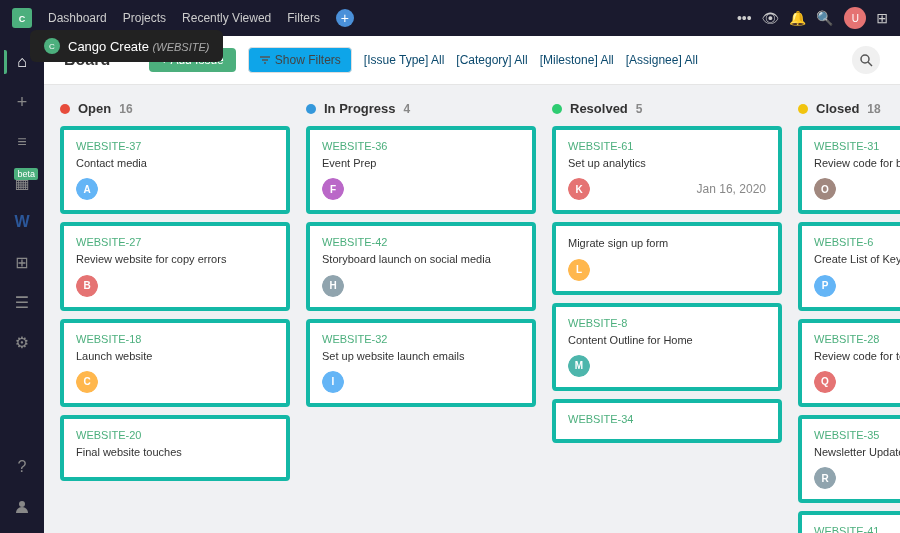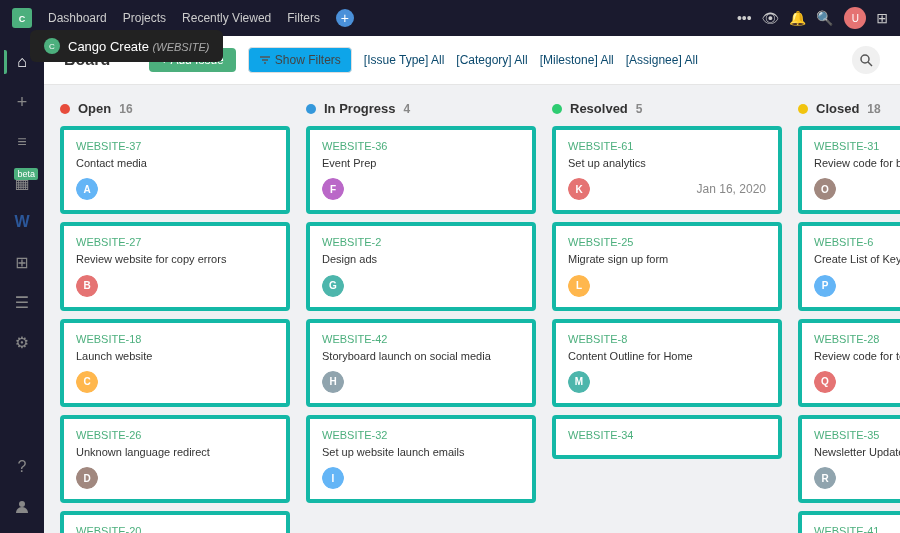--- a/index.html
+++ b/index.html
@@ -355,29 +355,20 @@
             <div class="card">
               <div class="card-id">WEBSITE-18</div>
               <div class="card-title">Launch website</div>
               <div class="card-footer">
                 <div class="avatar">
                   <div class="avatar-placeholder" style="background: rgb(255, 183, 77);">C</div>
                 </div>
               </div>
             </div>
             <div class="card">
-              <div class="card-id">WEBSITE-26</div>
-              <div class="card-title">Unknown language redirect</div>
-              <div class="card-footer">
-                <div class="avatar">
-                  <div class="avatar-placeholder" style="background: rgb(161, 136, 127);">D</div>
-                </div>
-              </div>
-            </div>
-            <div class="card">
               <div class="card-id">WEBSITE-20</div>
               <div class="card-title">Final website touches</div>
             </div>
           </div>
         </div>
         <div class="column">
           <div class="column-header">
             <span class="column-dot" style="background: rgb(52, 152, 219);"></span>
             <span>In Progress</span>
             <span class="column-count">4</span>
@@ -386,29 +377,20 @@
             <div class="card">
               <div class="card-id">WEBSITE-36</div>
               <div class="card-title">Event Prep</div>
               <div class="card-footer">
                 <div class="avatar">
                   <div class="avatar-placeholder" style="background: rgb(186, 104, 200);">F</div>
                 </div>
               </div>
             </div>
             <div class="card">
-              <div class="card-id">WEBSITE-2</div>
-              <div class="card-title">Design ads</div>
-              <div class="card-footer">
-                <div class="avatar">
-                  <div class="avatar-placeholder" style="background: rgb(77, 182, 172);">G</div>
-                </div>
-              </div>
-            </div>
-            <div class="card">
               <div class="card-id">WEBSITE-42</div>
               <div class="card-title">Storyboard launch on social media</div>
               <div class="card-footer">
                 <div class="avatar">
                   <div class="avatar-placeholder" style="background: rgb(144, 164, 174);">H</div>
                 </div>
               </div>
             </div>
             <div class="card">
               <div class="card-id">WEBSITE-32</div>
@@ -432,21 +414,20 @@
               <div class="card-id">WEBSITE-61</div>
               <div class="card-title">Set up analytics</div>
               <div class="card-footer">
                 <div class="avatar">
                   <div class="avatar-placeholder" style="background: rgb(229, 115, 115);">K</div>
                 </div>
                 <span class="card-date">Jan 16, 2020</span>
               </div>
             </div>
             <div class="card">
-              <div class="card-id">WEBSITE-25</div>
               <div class="card-title">Migrate sign up form</div>
               <div class="card-footer">
                 <div class="avatar">
                   <div class="avatar-placeholder" style="background: rgb(255, 183, 77);">L</div>
                 </div>
               </div>
             </div>
             <div class="card">
               <div class="card-id">WEBSITE-8</div>
               <div class="card-title">Content Outline for Home</div>

